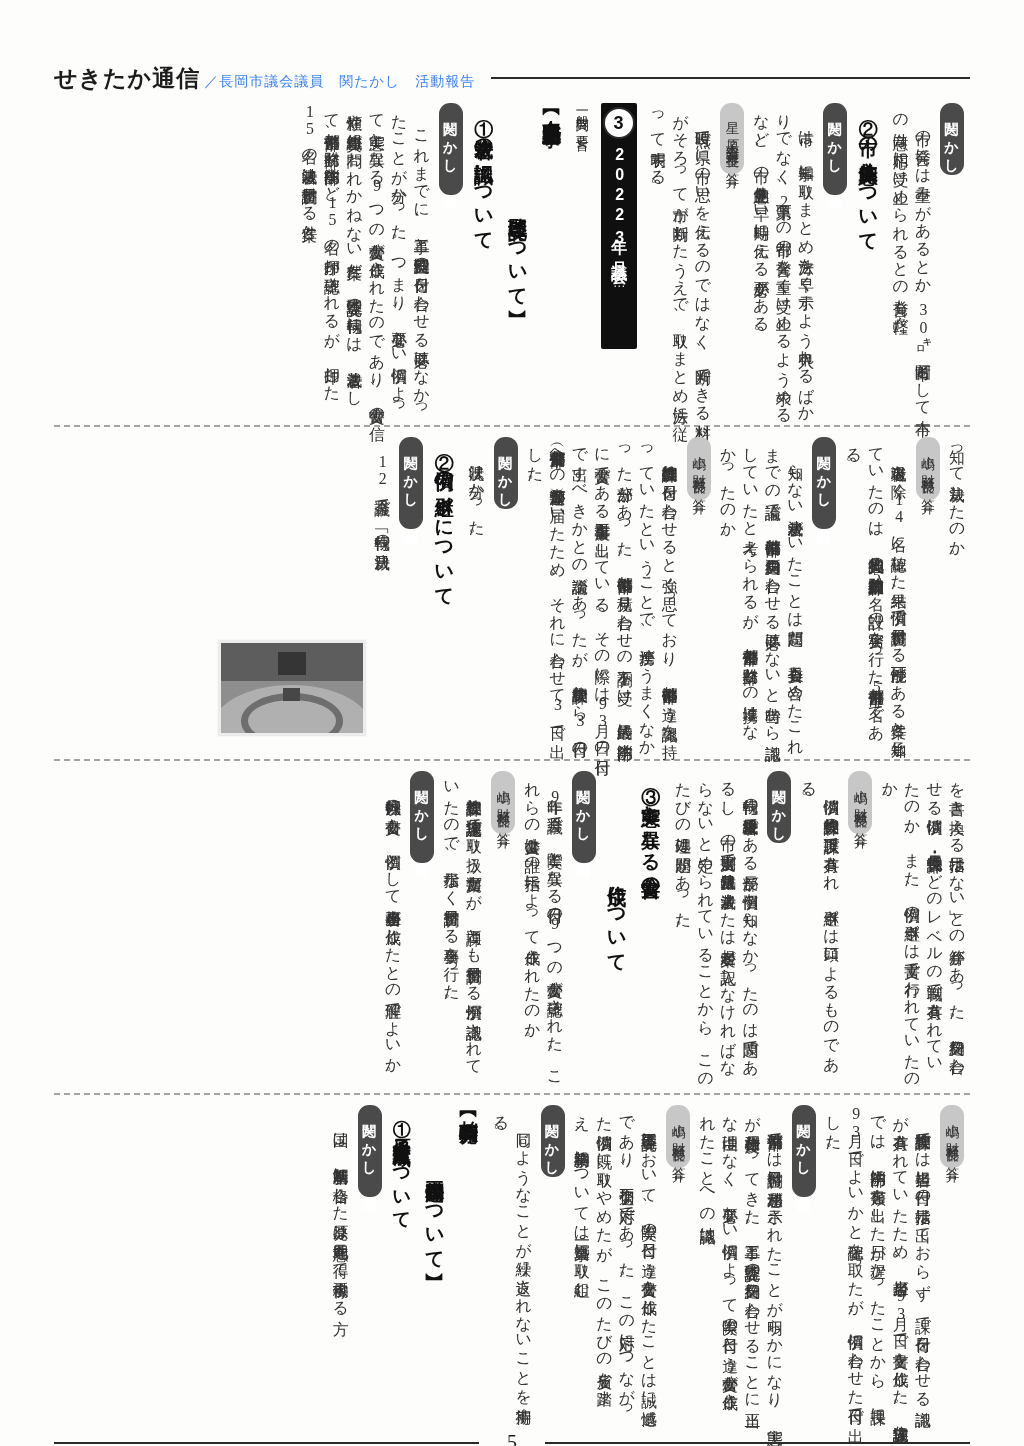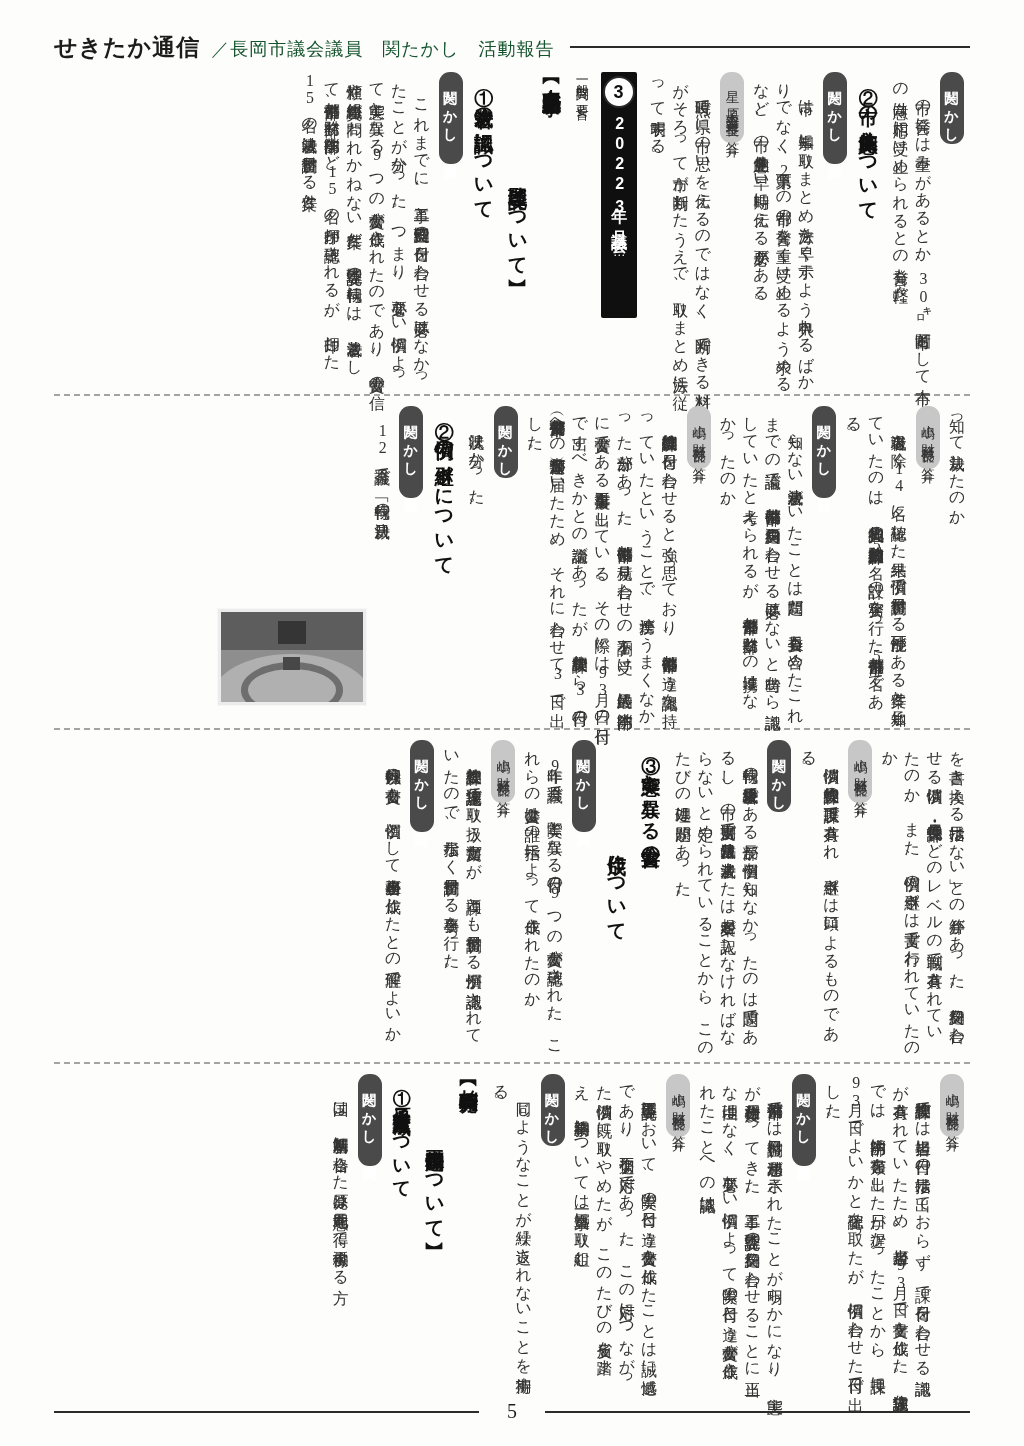--- a/index.html
+++ b/index.html
@@ -1,24 +1,24 @@
 <!DOCTYPE html>
 <html lang="ja"><head>
 <meta charset="utf-8">
 <style>
   html,body{margin:0;padding:0;width:1024px;height:1446px;overflow:hidden;
     background:#fdfdfb;color:#262626;font-family:"Liberation Serif",serif;}
-  .page{box-sizing:border-box;width:1024px;height:1446px;padding:32px 54px 0 54px;}
+  .page{box-sizing:border-box;width:1024px;height:1446px;padding:63px 54px 0 54px;}
 
   
   .masthead{display:flex;align-items:baseline;height:30px;margin-bottom:10px;}
   .mh-title{font-family:"Liberation Sans",sans-serif;font-weight:700;font-size:23px;
     letter-spacing:1px;color:#1c1c1c;}
-  .mh-sub{font-family:"Liberation Sans",sans-serif;font-size:18px;letter-spacing:1px;
-    color:#14532d;margin-left:11px;}
+  .mh-sub{font-family:"Liberation Sans",sans-serif;font-size:14px;letter-spacing:1px;
+    color:#3b82f6;margin-left:4px;}
   .mh-rule{flex:1;border-top:2px solid #2b2b2b;align-self:center;margin-left:16px;}
 
   
   .band{writing-mode:vertical-rl;text-orientation:upright;height:312px;width:100%;
     position:relative;}
   .band p{margin:0 2px;font-size:15.8px;line-height:1.42;text-indent:1em;
     color:#333;letter-spacing:0.3px;}
   .band p.cont{text-indent:0;}
 
   .heading{font-family:"Liberation Sans",sans-serif;font-weight:700;font-size:19px;

